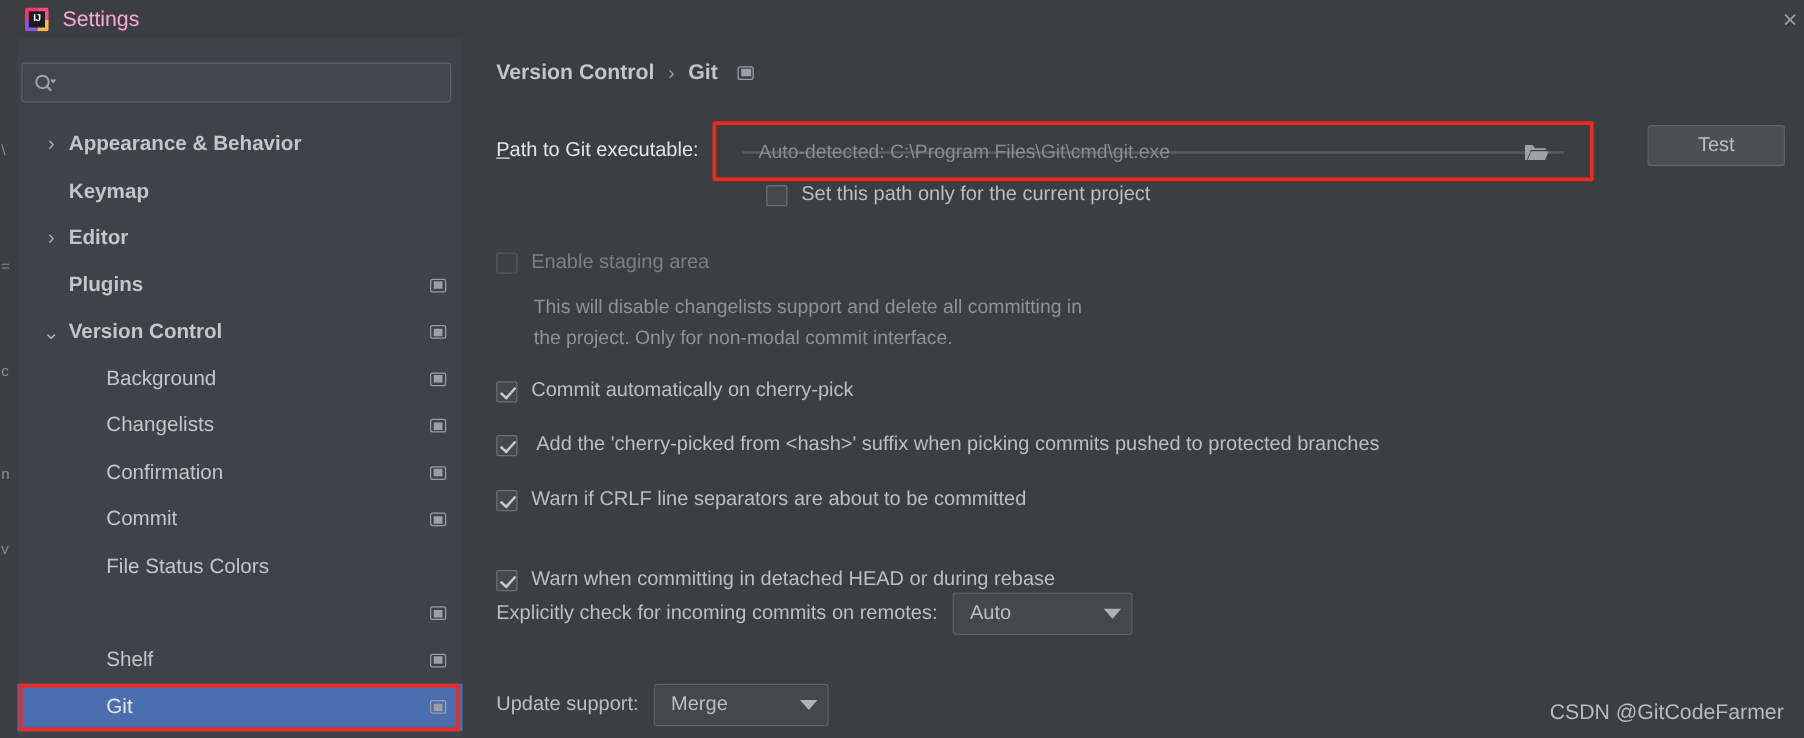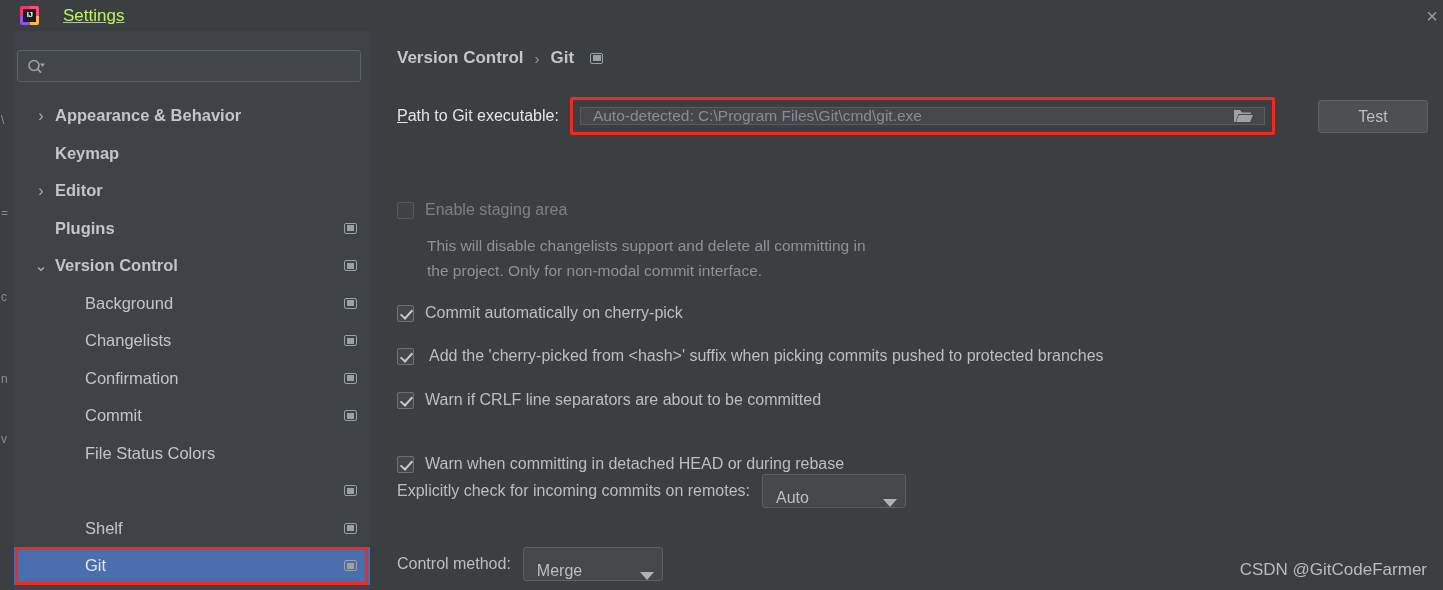--- a/index.html
+++ b/index.html
@@ -33,21 +33,20 @@
 
   
   .titlebar {
     position: absolute;
     left: 14px; top: 0;
     width: 1429px; height: 31px;
     background: #3c3f41;
     display: flex;
     align-items: center;
     z-index: 5;
-    text-decoration: underline;
   }
   .ij-logo {
     width: 19px; height: 19px;
     margin-left: 6px;
     position: relative;
     border-radius: 2px;
     overflow: hidden;
     flex: none;
   }
   .ij-logo .q1 { position: absolute; left: 0; top: 0; width: 50%; height: 50%; background: #f0366c; }
@@ -65,23 +64,23 @@
     left: 0; right: 0; top: 1px;
     text-align: center;
     color: #ffffff;
     font-size: 8px;
     font-weight: bold;
     font-family: "Liberation Sans", sans-serif;
     letter-spacing: -0.5px;
     line-height: 10px;
   }
   .title-text {
-    margin-left: 24px;
+    margin-left: 11px;
     font-size: 17px;
-    color: #bef264;
+    color: #f9a8d4;
   }
   .close-btn {
     position: absolute;
     right: -6px; top: 2px;
     width: 34px; height: 28px;
     display: flex;
     align-items: center;
     justify-content: center;
     color: #9a9ea2;
     font-size: 20px;
@@ -197,21 +196,21 @@
   }
   .path-label { font-size: 16px; color: #e5e5e5; white-space: nowrap; }
   .path-label .mn { text-decoration: underline; }
 
   .path-field-wrap {
     position: relative;
     margin-left: 11px;
     width: 705px; height: 38px;
     border: 3px solid #ee2b23;
     border-radius: 2px;
-    padding: 7px;
+    padding: 21px;
   }
   .path-field {
     width: 100%; height: 100%;
     background: #45484a;
     border: 1px solid #585c5e;
     display: flex;
     align-items: center;
     justify-content: space-between;
   }
   .path-field input {
@@ -291,21 +290,21 @@
     align-items: center;
   }
   .dd-label { font-size: 16px; color: #bcbec0; }
   .dropdown {
     margin-left: 12px;
     height: 34px;
     background: #45484a;
     border: 1px solid #5c6063;
     border-radius: 3px;
     display: flex;
-    align-items: flex-end;
+    align-items: center;
     justify-content: space-between;
   }
   .dropdown .dd-value { font-size: 16px; color: #bcbec0; padding-left: 13px; }
   .dropdown .chev {
     width: 30px;
     display: flex;
     align-items: center;
     justify-content: center;
     flex: none;
   }
@@ -451,20 +450,24 @@
             <path d="M2 15 L2 3 L8 3 L10 5.5 L19 5.5 L19 7 L6.5 7 L3.5 15 Z" fill="#9ea2a5"></path>
             <path d="M4 15 L7 8 L21 8 L18 15 Z" fill="#9ea2a5"></path>
           </svg>
         </span>
       </div>
     </div>
   </div>
 
   <div class="test-btn">Test</div>
 
+  <div class="cb-row" style="left:243px; top:115px;">
+    <span class="cbox"></span>
+    <span class="cb-text">Set this path only for the current project</span>
+  </div>
 
   <div class="cb-row" style="left:27px; top:169px;">
     <span class="cbox disabled"></span>
     <span class="cb-text disabled">Enable staging area</span>
   </div>
   <div class="help-text" style="left:57px; top:202px; width:600px;">
     <div>This will disable changelists support and delete all committing in</div>
     <div>the project. Only for non-modal commit interface.</div>
   </div>
 
@@ -492,21 +495,21 @@
     <span class="dd-label">Explicitly check for incoming commits on remotes:</span>
     <div class="dropdown" style="width:144px;">
       <span class="dd-value">Auto</span>
       <span class="chev">
           <span class="chev-tri"></span>
         </span>
     </div>
   </div>
 
   <div class="dd-row" style="left:27px; top:516px;">
-    <span class="dd-label">Control method:</span>
+    <span class="dd-label">Update support:</span>
     <div class="dropdown" style="width:140px;">
       <span class="dd-value">Merge</span>
       <span class="chev">
           <span class="chev-tri"></span>
         </span>
     </div>
   </div>
 
   <div class="watermark">CSDN @GitCodeFarmer</div>
 </div>

